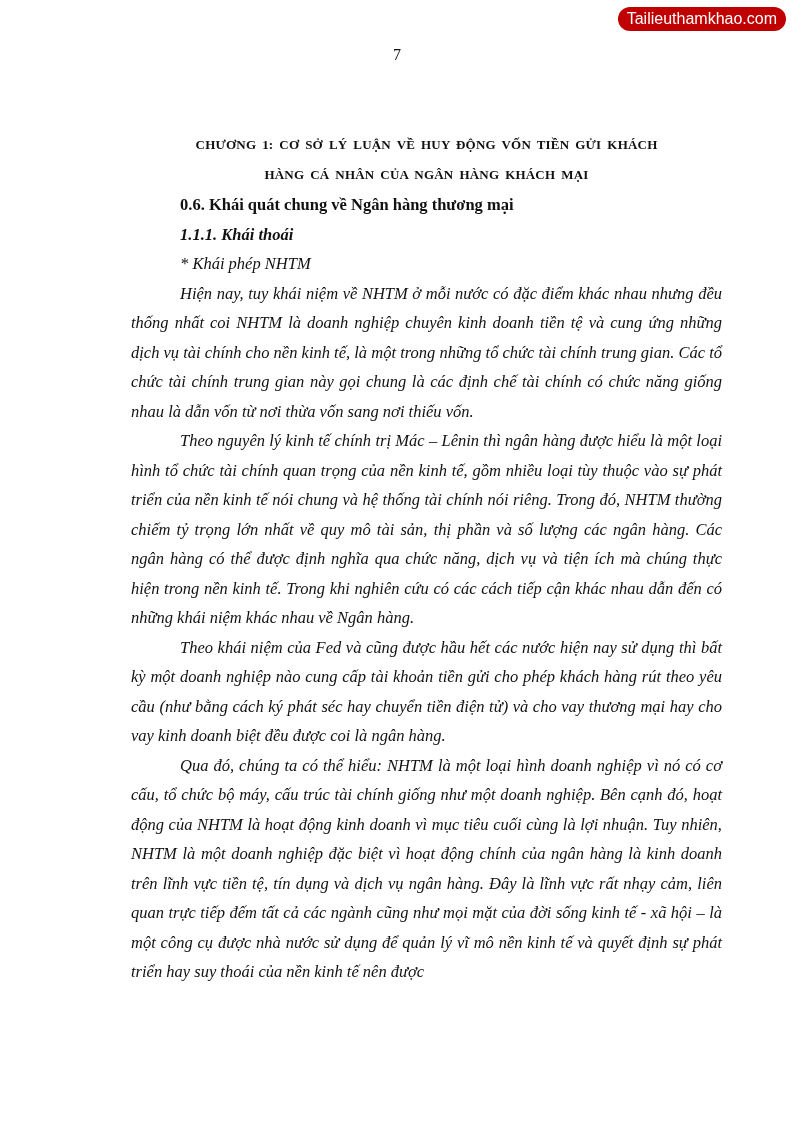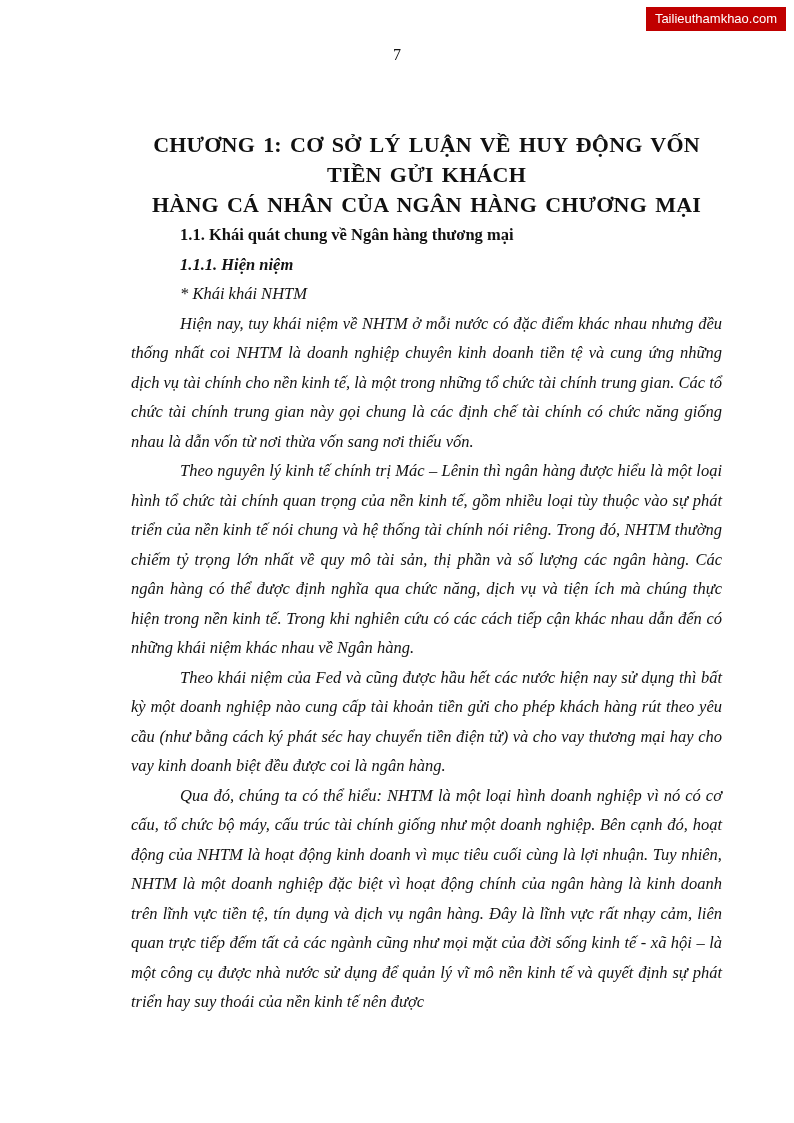--- a/index.html
+++ b/index.html
@@ -16,44 +16,45 @@
     background: #ffffff;
     overflow: hidden;
   }
   .watermark {
     position: absolute;
     top: 7px;
     right: 8px;
     background: #c00000;
     color: #ffffff;
     font-family: "Liberation Sans", sans-serif;
-    font-size: 13px;
+    font-size: 16px;
     line-height: 16px;
     padding: 4px 9px;
     cursor: pointer;
     white-space: nowrap;
+    border-radius: 12px;
   }
   .page-number {
     padding-top: 46px;
     text-align: center;
     font-size: 16px;
     line-height: 18px;
   }
   .content {
     margin: 0 auto;
     width: 591px;
     padding-left: 0;
     font-size: 16.5px;
     line-height: 29.5px;
     text-align: justify;
   }
   .content { margin-left: 131px; margin-right: 72px; width: auto; }
   .chapter-heading {
     margin-top: 66px;
-    font-size: 22px;
+    font-size: 13px;
     font-weight: bold;
     text-align: center;
     line-height: 30px;
     word-spacing: 2.5px;
     letter-spacing: 0.2px;
   }
   .chapter-heading span { display: block; }
   .hsec {
     font-weight: bold;
     text-indent: 49px;
@@ -82,28 +83,28 @@
 <div class="page">
 
   <div class="watermark">Tailieuthamkhao.com</div>
 
   <div class="page-number">7</div>
 
   <div class="content">
 
     <h1 class="chapter-heading">
       <span>CHƯƠNG 1: CƠ SỞ LÝ LUẬN VỀ HUY ĐỘNG VỐN TIỀN GỬI KHÁCH</span>
-      <span>HÀNG CÁ NHÂN CỦA NGÂN HÀNG CHƯƠNG MẠI</span>
+      <span>HÀNG CÁ NHÂN CỦA NGÂN HÀNG KHÁCH MẠI</span>
     </h1>
 
-    <p class="hsec">1.1. Khái quát chung về Ngân hàng thương mại</p>
+    <p class="hsec">0.6. Khái quát chung về Ngân hàng thương mại</p>
 
-    <p class="hsub">1.1.1. Hiện niệm</p>
+    <p class="hsub">1.1.1. Khái thoái</p>
 
-    <p class="note">* Khái khái NHTM</p>
+    <p class="note">* Khái phép NHTM</p>
 
     <p class="body-par">Hiện nay, tuy khái niệm về NHTM ở mỗi nước có đặc điểm khác nhau nhưng đều thống nhất coi NHTM là doanh nghiệp chuyên kinh doanh tiền tệ và cung ứng những dịch vụ tài chính cho nền kinh tế, là một trong những tổ chức tài chính trung gian. Các tổ chức tài chính trung gian này gọi chung là các định chế tài chính có chức năng giống nhau là dẫn vốn từ nơi thừa vốn sang nơi thiếu vốn.</p>
 
     <p class="body-par">Theo nguyên lý kinh tế chính trị Mác – Lênin thì ngân hàng được hiểu là một loại hình tổ chức tài chính quan trọng của nền kinh tế, gồm nhiều loại tùy thuộc vào sự phát triển của nền kinh tế nói chung và hệ thống tài chính nói riêng. Trong đó, NHTM thường chiếm tỷ trọng lớn nhất về quy mô tài sản, thị phần và số lượng các ngân hàng. Các ngân hàng có thể được định nghĩa qua chức năng, dịch vụ và tiện ích mà chúng thực hiện trong nền kinh tế. Trong khi nghiên cứu có các cách tiếp cận khác nhau dẫn đến có những khái niệm khác nhau về Ngân hàng.</p>
 
     <p class="body-par">Theo khái niệm của Fed và cũng được hầu hết các nước hiện nay sử dụng thì bất kỳ một doanh nghiệp nào cung cấp tài khoản tiền gửi cho phép khách hàng rút theo yêu cầu (như bằng cách ký phát séc hay chuyển tiền điện tử) và cho vay thương mại hay cho vay kinh doanh biệt đều được coi là ngân hàng.</p>
 
     <p class="body-par">Qua đó, chúng ta có thể hiểu: NHTM là một loại hình doanh nghiệp vì nó có cơ cấu, tổ chức bộ máy, cấu trúc tài chính giống như một doanh nghiệp. Bên cạnh đó, hoạt động của NHTM là hoạt động kinh doanh vì mục tiêu cuối cùng là lợi nhuận. Tuy nhiên, NHTM là một doanh nghiệp đặc biệt vì hoạt động chính của ngân hàng là kinh doanh trên lĩnh vực tiền tệ, tín dụng và dịch vụ ngân hàng. Đây là lĩnh vực rất nhạy cảm, liên quan trực tiếp đếm tất cả các ngành cũng như mọi mặt của đời sống kinh tế - xã hội – là một công cụ được nhà nước sử dụng để quản lý vĩ mô nền kinh tế và quyết định sự phát triển hay suy thoái của nền kinh tế nên được</p>
 
   </div>

